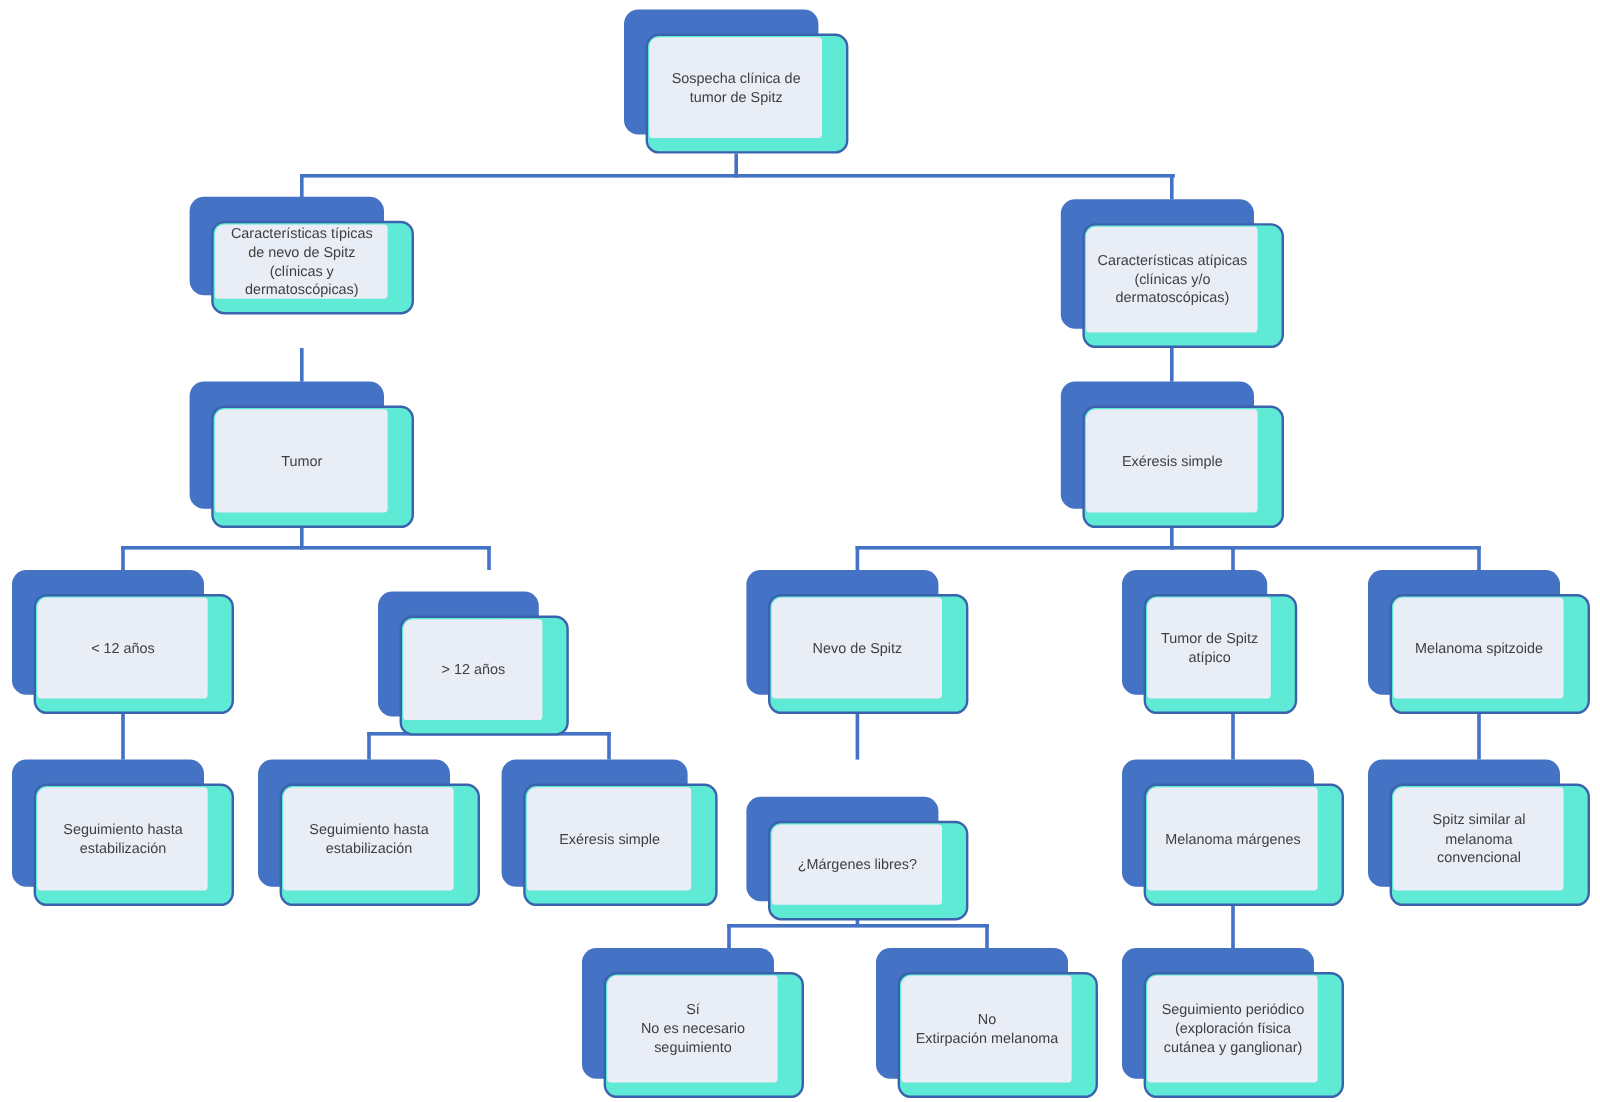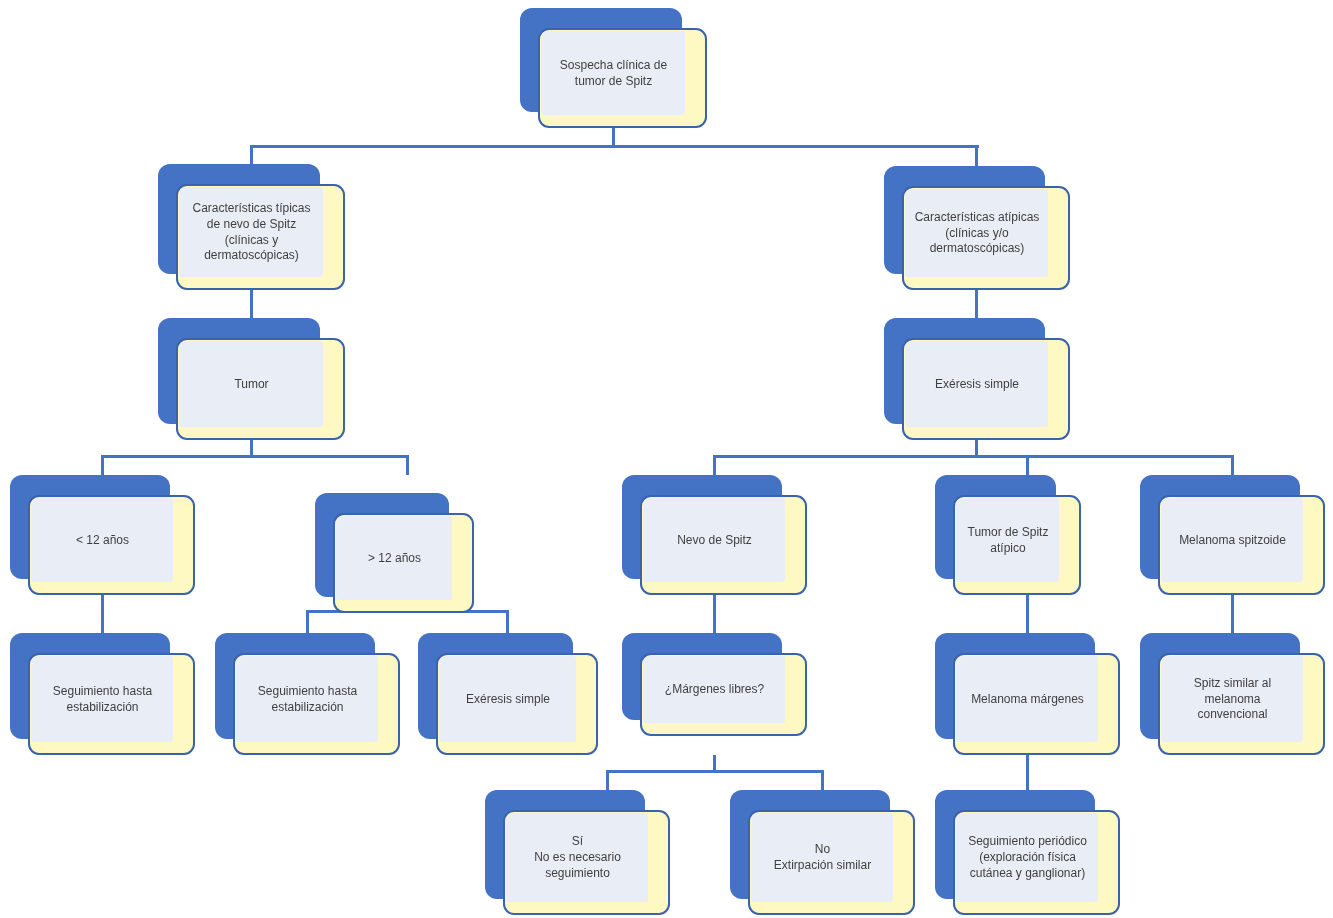--- a/index.html
+++ b/index.html
@@ -24,21 +24,21 @@
   }
   
   .node{position:absolute;}
   .node .back{
     position:absolute;left:0;top:0;right:25px;bottom:16px;
     background:var(--node-back,#4472C4);
     border-radius:12px;
   }
   .node .front{
     position:absolute;left:18px;top:20px;right:0;bottom:0;
-    background:#fef9c3;
+    background:#5eead4;
     border:2.5px solid var(--node-border,#3A62AD);
     border-radius:11px;
   }
   .node .fill{
     position:absolute;left:1px;top:1px;right:20px;bottom:11px;
     background:var(--node-fill,#E9EDF6);
     border-radius:8px 3px 3px 3px;
   }
   .node .label{
     position:absolute;left:2px;top:2px;right:20px;bottom:11px;
@@ -89,21 +89,21 @@
 
   <div class="node" style="left:520px;top:8px;width:187px;height:120px">
     <div class="back"></div>
     <div class="front">
       <div class="fill"></div>
       <div class="label">Sospecha clínica de
 tumor de Spitz</div>
     </div>
   </div>
 
-  <div class="node" style="left:158px;top:164px;width:187px;height:126px">
+  <div class="node" style="left:158px;top:164px;width:187px;height:98px">
     <div class="back"></div>
     <div class="front">
       <div class="fill"></div>
       <div class="label">Características típicas
 de nevo de Spitz
 (clínicas y
 dermatoscópicas)</div>
     </div>
   </div>
 
@@ -192,21 +192,21 @@
   </div>
 
   <div class="node" style="left:418px;top:633px;width:180px;height:122px">
     <div class="back"></div>
     <div class="front">
       <div class="fill"></div>
       <div class="label">Exéresis simple</div>
     </div>
   </div>
 
-  <div class="node" style="left:622px;top:633px;width:185px;height:103px">
+  <div class="node" style="left:622px;top:664px;width:185px;height:103px">
     <div class="back"></div>
     <div class="front">
       <div class="fill"></div>
       <div class="label">¿Márgenes libres?</div>
     </div>
   </div>
 
   <div class="node" style="left:935px;top:633px;width:185px;height:122px">
     <div class="back"></div>
     <div class="front">
@@ -233,21 +233,21 @@
 No es necesario
 seguimiento</div>
     </div>
   </div>
 
   <div class="node" style="left:730px;top:790px;width:185px;height:125px">
     <div class="back"></div>
     <div class="front">
       <div class="fill"></div>
       <div class="label">No
-Extirpación similar</div>
+Extirpación melanoma</div>
     </div>
   </div>
 
   <div class="node" style="left:935px;top:790px;width:185px;height:125px">
     <div class="back"></div>
     <div class="front">
       <div class="fill"></div>
       <div class="label">Seguimiento periódico
 (exploración física
 cutánea y ganglionar)</div>

